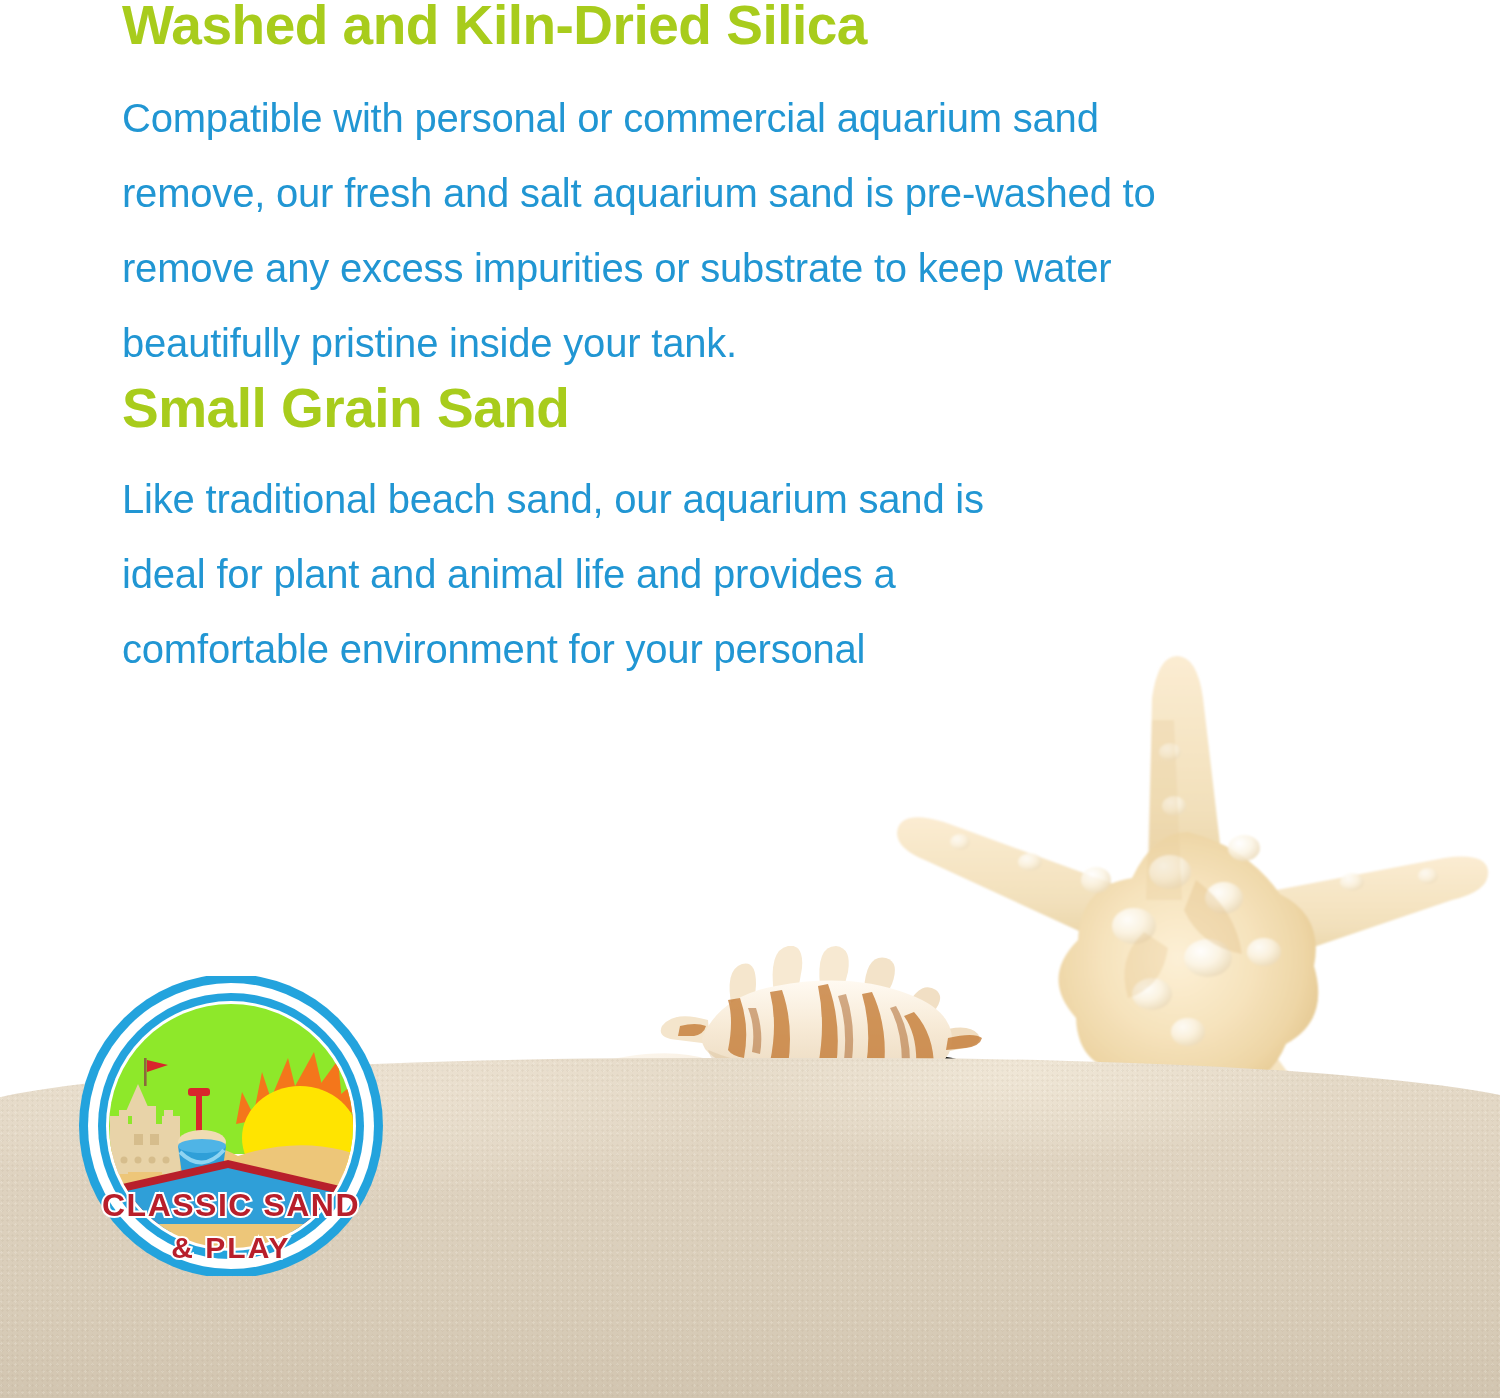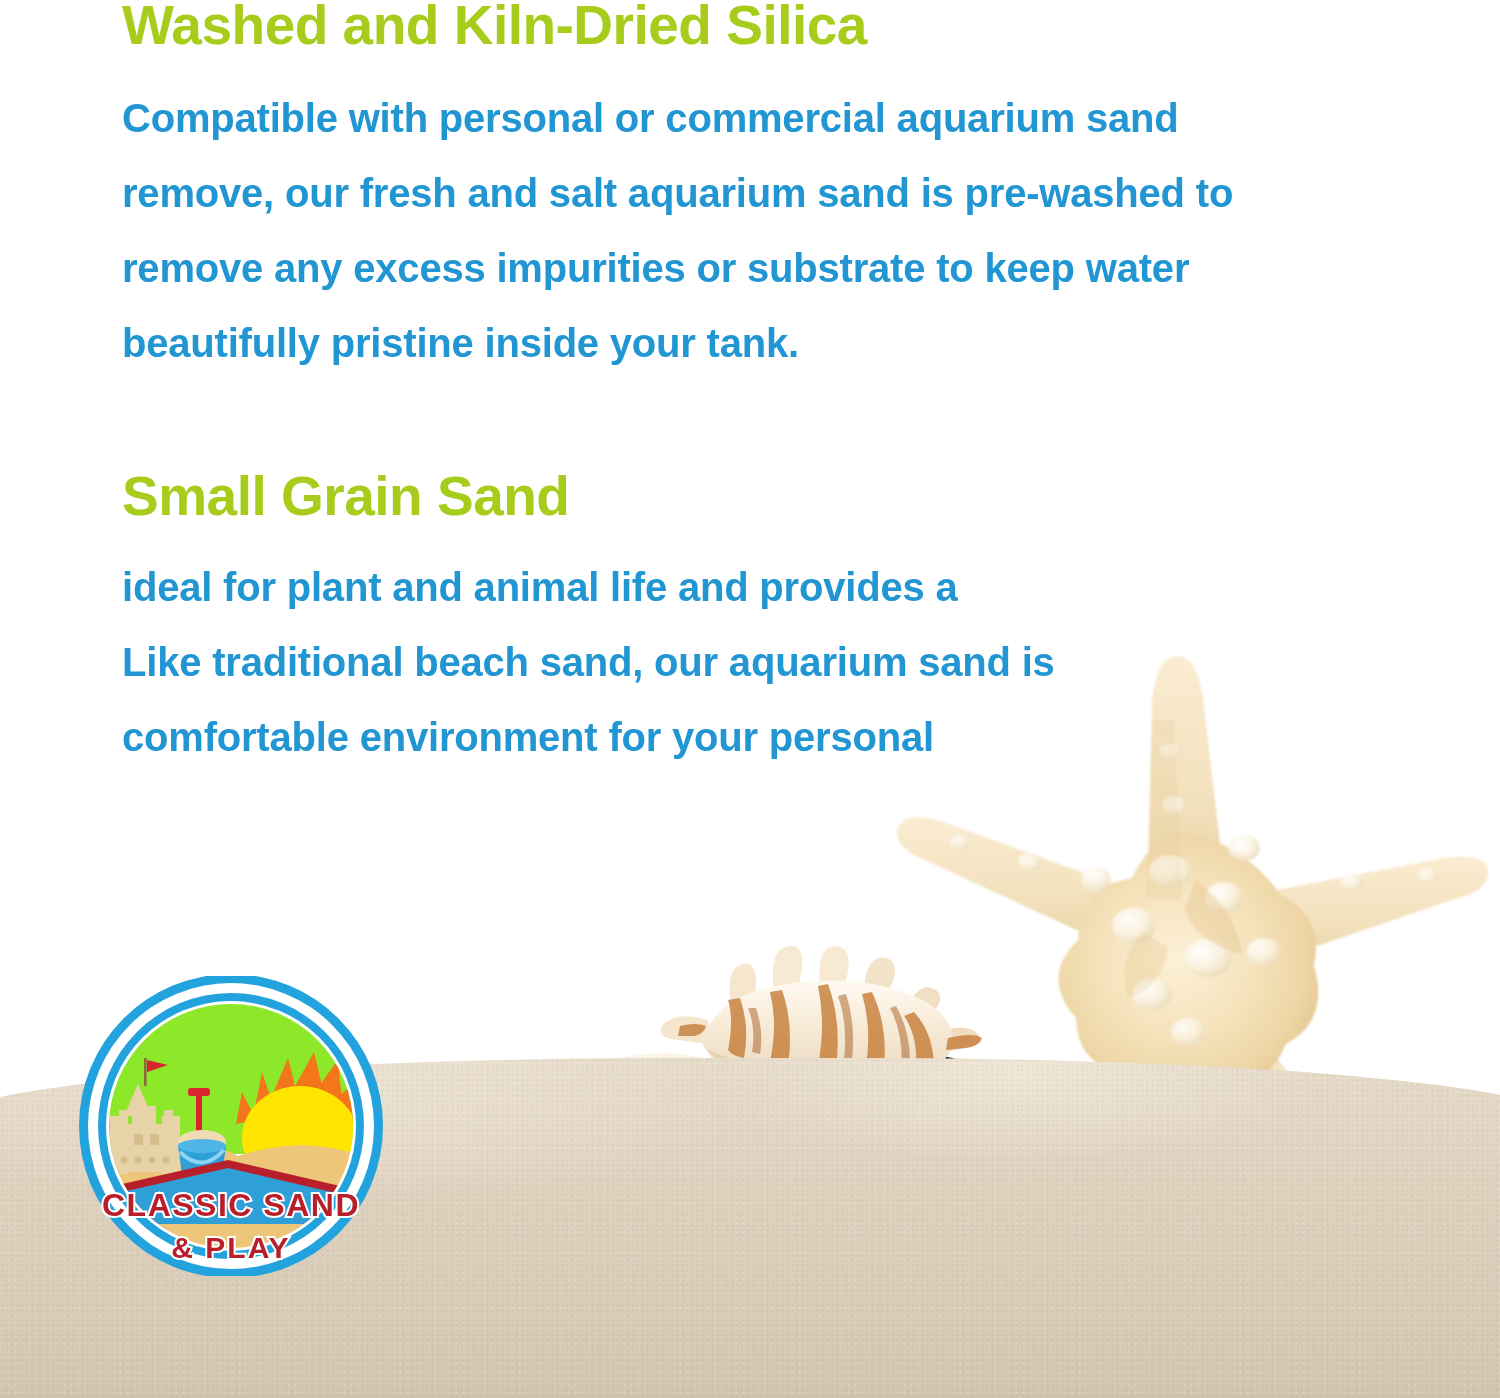--- a/index.html
+++ b/index.html
@@ -27,24 +27,24 @@
   #heading-two { margin-top:0px; }
 
   .body-copy {
     font-family:"Liberation Sans", sans-serif;
     font-size:40px;
     line-height:75px;
     color:#2196d3;
     font-weight:400;
     letter-spacing:-0.2px;
   }
-  .body-copy .ln { display:block; white-space:nowrap;font-weight:bold; }
+  .body-copy .ln { display:block; white-space:nowrap; }
 
   #para-one { margin-top:28px; }
-  #section-two-wrap { margin-top:88px; }
+  #section-two-wrap { }
   #para-two { margin-top:26px; }
 
   
   #photo-scene {
     position:absolute; left:0; top:560px;
     width:1500px; height:838px;
     z-index:10; overflow:hidden;
   }
 
   
@@ -279,22 +279,22 @@
     <span class="ln">Compatible with personal or commercial aquarium sand</span>
     <span class="ln">remove, our fresh and salt aquarium sand is pre-washed to</span>
     <span class="ln">remove any excess impurities or substrate to keep water</span>
     <span class="ln">beautifully pristine inside your tank.</span>
   </div>
 
   <div id="section-two-wrap">
     <h2 id="heading-two" class="section-heading">Small Grain Sand</h2>
 
     <div id="para-two" class="body-copy">
+      <span class="ln">Like traditional beach sand, our aquarium sand is</span>
       <span class="ln">ideal for plant and animal life and provides a</span>
-      <span class="ln">Like traditional beach sand, our aquarium sand is</span>
       <span class="ln">comfortable environment for your personal</span>
     </div>
   </div>
 </div>
 
 <div id="logo-badge">
   <svg viewBox="0 0 310 300" xmlns="http://www.w3.org/2000/svg">
     <defs>
       <clipPath id="innerClip">
         <circle cx="155" cy="150" r="122"></circle>

